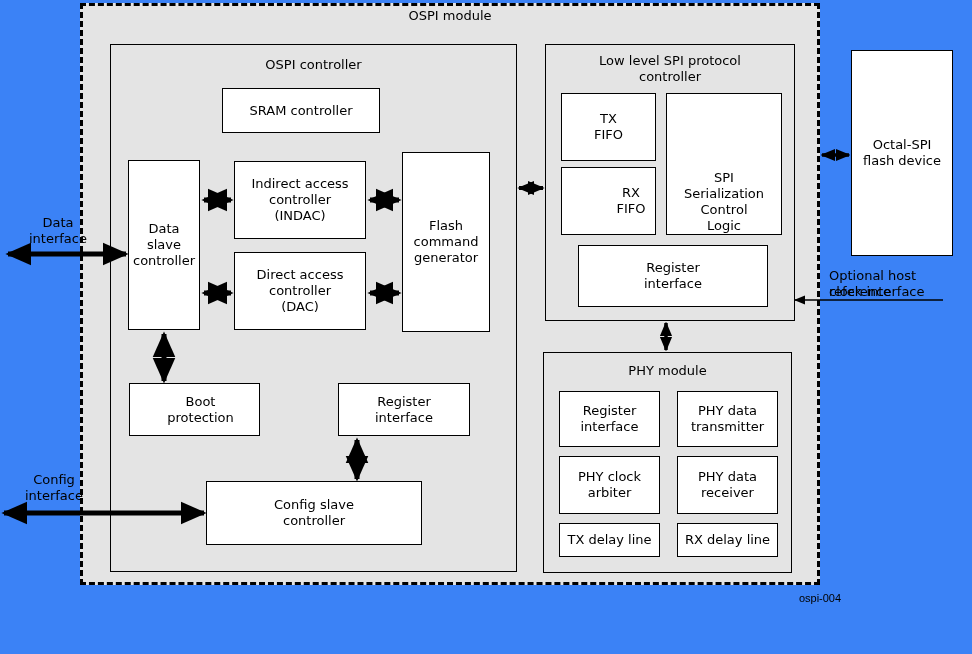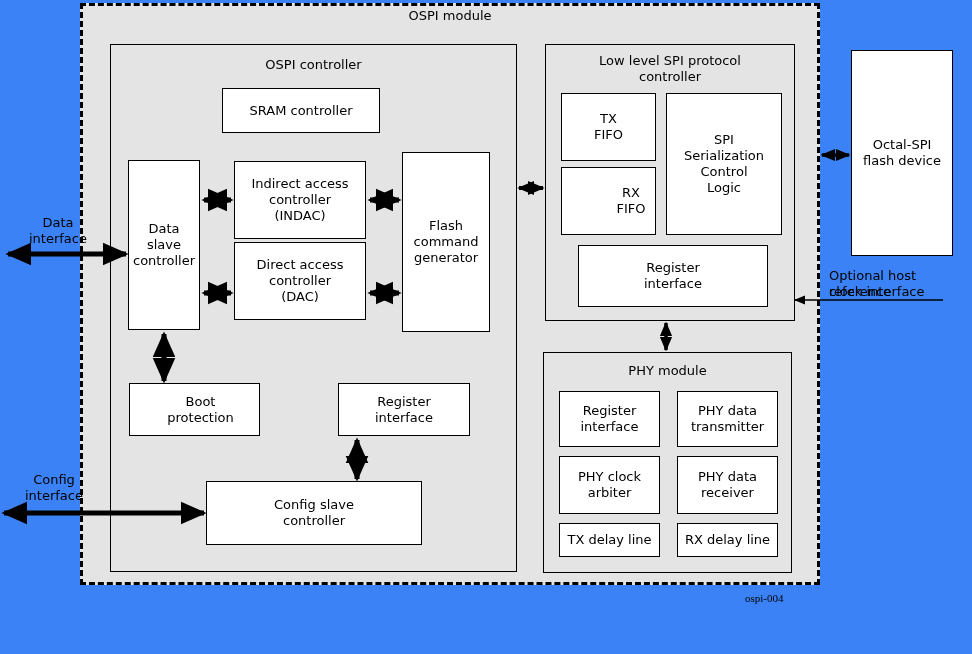--- a/index.html
+++ b/index.html
@@ -52,23 +52,24 @@
     color: #000000;
   }
   
   .free-label {
     font-size: 13px;
     line-height: 16px;
     color: #000000;
   }
   .free-label.center { text-align: center; }
   .tag-label {
-    font-family: Liberation Serif, serif;
+    font-family: Liberation Sans, sans-serif;
     font-size: 11px;
     color: #000000;
+    text-align: center;
   }
   svg.ov {
     position: absolute;
     left: 0; top: 0;
     width: 972px; height: 654px;
     pointer-events: none;
   }
 </style>
 </head>
 <body>
@@ -90,21 +91,21 @@
     <span class="block-label">slave</span>
     <span class="block-label">controller</span>
   </div>
 
   <div class="abs block" style="left:234px; top:161px; width:132px; height:78px; flex-direction:column;">
     <span class="block-label">Indirect access</span>
     <span class="block-label">controller</span>
     <span class="block-label">(INDAC)</span>
   </div>
 
-  <div class="abs block" style="left:234px; top:242px; width:132px; height:78px; flex-direction:column;">
+  <div class="abs block" style="left:234px; top:252px; width:132px; height:78px; flex-direction:column;">
     <span class="block-label">Direct access</span>
     <span class="block-label">controller</span>
     <span class="block-label">(DAC)</span>
   </div>
 
   <div class="abs block" style="left:402px; top:152px; width:88px; height:180px; flex-direction:column;">
     <span class="block-label">Flash</span>
     <span class="block-label">command</span>
     <span class="block-label">generator</span>
   </div>
@@ -131,21 +132,21 @@
   <div class="abs block" style="left:561px; top:93px; width:95px; height:68px; flex-direction:column;">
     <span class="block-label">TX</span>
     <span class="block-label">FIFO</span>
   </div>
 
   <div class="abs block" style="left:561px; top:167px; width:95px; height:68px; flex-direction:column;padding-left:45px;">
     <span class="block-label">RX</span>
     <span class="block-label">FIFO</span>
   </div>
 
-  <div class="abs block" style="left:666px; top:93px; width:116px; height:142px; flex-direction:column;">
+  <div class="abs block" style="left:666px; top:93px; width:116px; height:142px; flex-direction:column;justify-content:flex-end;">
     <span class="block-label">SPI</span>
     <span class="block-label">Serialization</span>
     <span class="block-label">Control</span>
     <span class="block-label">Logic</span>
   </div>
 
   <div class="abs block" style="left:578px; top:245px; width:190px; height:62px; flex-direction:column;">
     <span class="block-label">Register</span>
     <span class="block-label">interface</span>
   </div>

